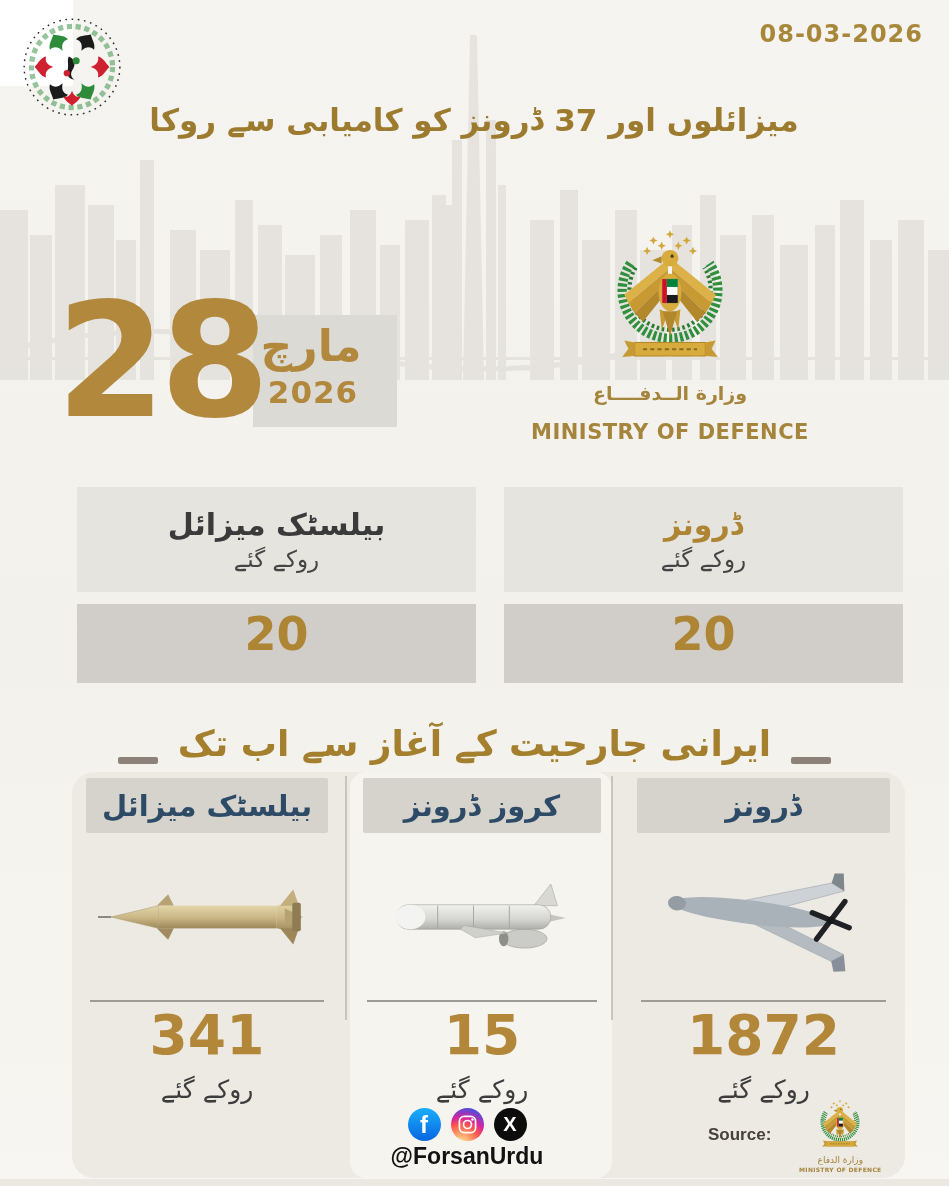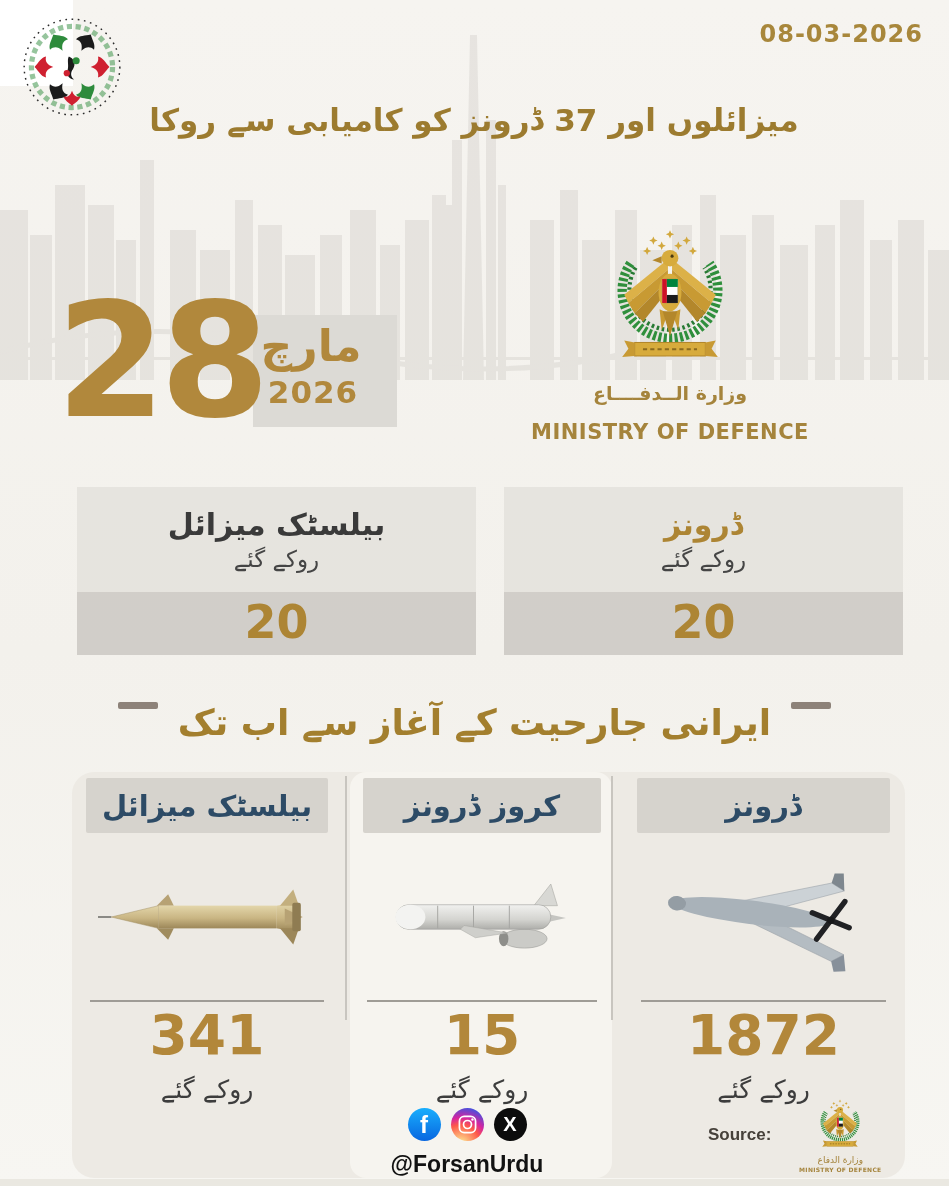--- a/index.html
+++ b/index.html
@@ -33,25 +33,25 @@
   .mod-english{position:absolute;left:520px;top:420px;width:300px;text-align:center;font-size:21px;font-weight:700;color:#a5843c;letter-spacing:.5px;}
 
   
   .stat-box{position:absolute;top:487px;width:399px;height:166px;}
   .stat-left{left:77px;}
   .stat-right{left:504px;}
   .stat-upper{height:105px;background:rgba(226,223,218,.75);display:flex;flex-direction:column;align-items:center;justify-content:center;}
   .stat-title{font-size:30px;font-weight:700;direction:rtl;line-height:1.2;}
   .t-dark{color:#3a3a3a;} .t-gold{color:#ad8534;}
   .stat-sub{font-size:23px;color:#454545;direction:rtl;margin-top:3px;}
-  .stat-band{height:63px;background:rgba(206,203,198,.92);text-align:center;}
+  .stat-band{height:79px;background:rgba(206,203,198,.92);text-align:center;margin-top:12px;}
   .stat-value{font-size:46px;font-weight:700;color:#ad8534;line-height:61px;}
 
   
-  .section-row{position:absolute;left:0;top:702px;width:949px;height:62px;display:flex;align-items:flex-start;justify-content:center;gap:20px;}
+  .section-row{position:absolute;left:0;top:702px;width:949px;height:62px;display:flex;align-items:flex-end;justify-content:center;gap:20px;}
   .dash{width:40px;height:7px;background:#8d8279;border-radius:2px;}
   .section-title{font-size:36px;font-weight:700;color:#a37f2e;direction:rtl;}
 
   
   .panel{position:absolute;left:72px;top:772px;width:833px;height:406px;background:#edeae4;border-radius:22px;}
   .mid-card{position:absolute;left:278px;top:0;width:262px;height:406px;background:#f6f4ef;border-radius:16px;}
   .divider{position:absolute;top:4px;width:2px;height:244px;background:#c8c5bf;}
   .d1{left:273px;} .d2{left:539px;}
   .col{position:absolute;top:0;height:100%;text-align:center;}
   .col1{left:5px;width:260px;}
@@ -66,21 +66,21 @@
   .col-sub{font-size:25px;color:#3d3d3d;margin-top:12px;direction:rtl;}
 
   
   .social{position:absolute;left:310px;top:336px;width:170px;text-align:center;}
   .social-row{display:flex;justify-content:center;gap:10px;}
   .sicon{width:33px;height:33px;border-radius:50%;display:flex;align-items:center;justify-content:center;
     color:#fff;font-weight:800;font-family:"Liberation Sans",sans-serif;}
   .fb{background:linear-gradient(180deg,#19aefd,#0866e0);font-size:24px;}
   .ig{background:radial-gradient(circle at 30% 110%,#fdf497 0%,#fd5949 45%,#d6249f 62%,#285AEB 92%);}
   .xx{background:#0c0c0c;font-size:20px;}
-  .handle{margin-top:10px;font-size:23px;font-weight:800;color:#121212;font-family:"Liberation Sans",sans-serif;}
+  .handle{margin-top:2px;font-size:23px;font-weight:800;color:#121212;font-family:"Liberation Sans",sans-serif;}
   .source{position:absolute;left:636px;top:326px;width:195px;display:flex;align-items:center;gap:10px;}
   .source-label{font-size:17px;font-weight:700;color:#46413a;font-family:"Liberation Sans",sans-serif;}
   .mini-mod{text-align:center;width:118px;}
   .mini-mod svg{width:48px;height:58px;display:block;margin:0 auto;}
   .mini-ar{font-size:9px;color:#a5843c;direction:rtl;line-height:1.1;}
   .mini-en{font-size:6px;color:#a5843c;font-weight:700;letter-spacing:.3px;}
 </style>
 </head>
 <body>
 

